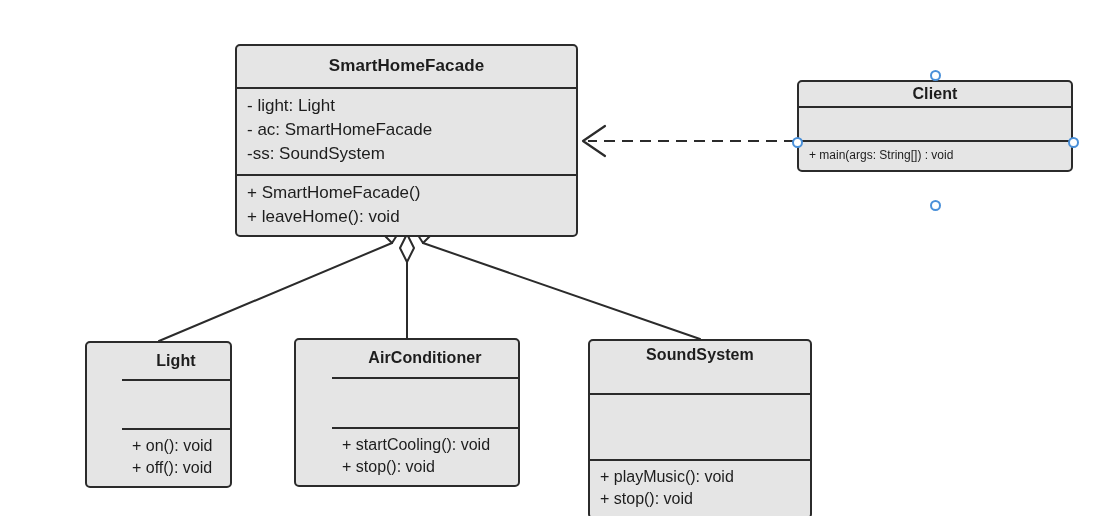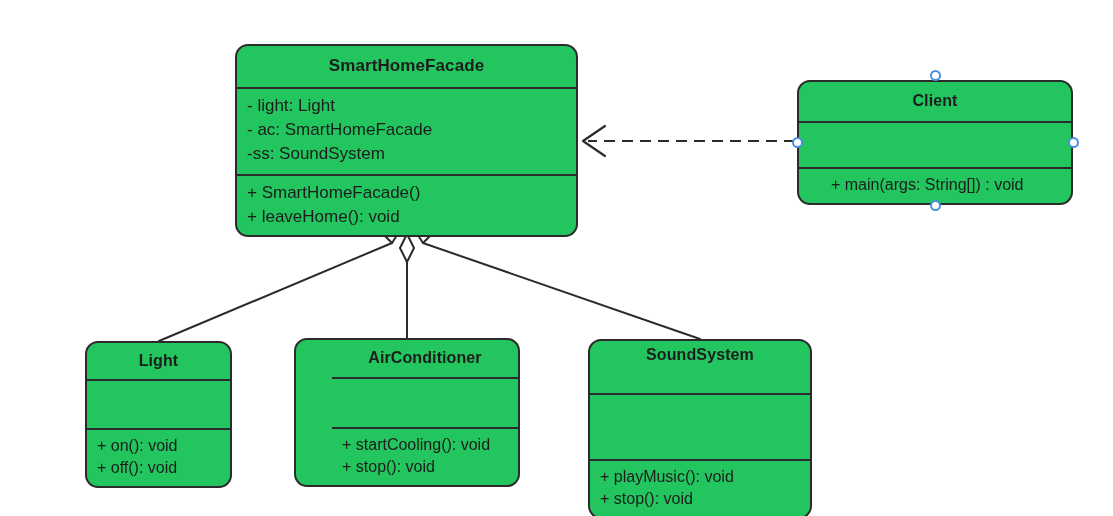--- a/index.html
+++ b/index.html
@@ -21,23 +21,23 @@
     position: absolute;
     left: 0;
     top: 0;
     width: 1113px;
     height: 516px;
     pointer-events: none;
   }
   .uml-class {
     position: absolute;
     box-sizing: border-box;
-    background: #22c55e;
+    background: #e5e5e5;
     border: 2px solid #2b2b2b;
-    border-radius: 13px;
+    border-radius: 5px;
     display: flex;
     flex-direction: column;
     overflow: hidden;
   }
   .class-title {
     text-align: center;
     font-weight: bold;
     color: #1d1d1d;
     letter-spacing: 0.1px;
     display: flex;
@@ -64,34 +64,35 @@
     font-size: 17px;
   }
   #facade .class-title { height: 43px; font-size: 17px; }
   #facade .attrs { height: 78px; }
   #facade .ops { flex: 1; }
 
   #client {
     left: 797px;
     top: 80px;
     width: 276px;
-    height: 125px;
+    height: 92px;
     font-size: 16px;
   }
   #client .class-title { height: 40px; font-size: 16px; }
   #client .attrs { height: 35px; }
   #client .ops { flex: 1; }
-  #client .member-line { font-size: 16px; margin-left: 22px; }
+  #client .member-line { font-size: 12px; }
 
   #light {
     left: 85px;
     top: 341px;
     width: 147px;
     height: 147px;
     font-size: 16px;
+    padding-left: 35px;
   }
   #light .class-title { height: 38px; font-size: 16px; }
   #light .attrs { height: 38px; }
   #light .ops { flex: 1; }
 
   #airconditioner {
     left: 294px;
     top: 338px;
     width: 226px;
     height: 149px;

